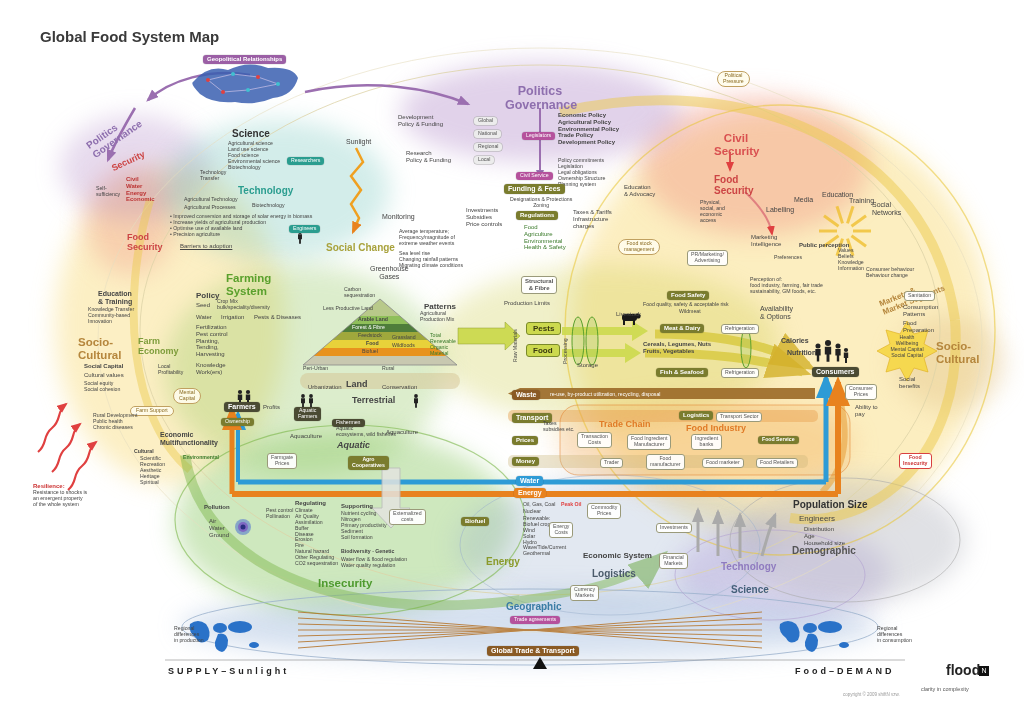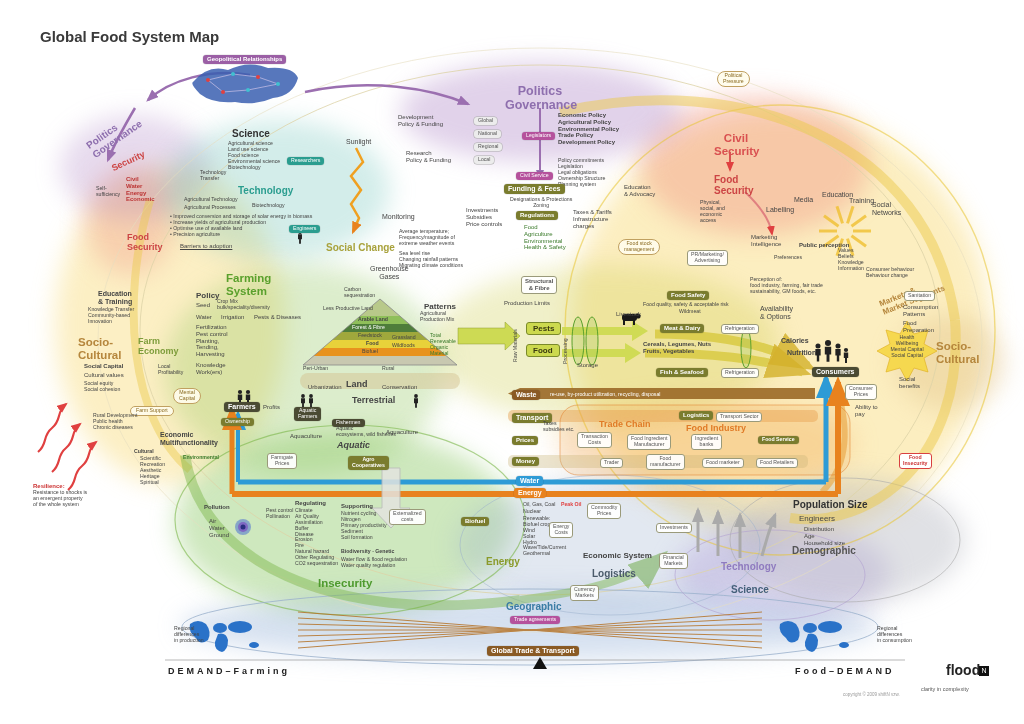--- a/index.html
+++ b/index.html
@@ -573,19 +573,19 @@
       <div class="lbl h10" style="left: 731px; top: 584px; color: rgb(68, 96, 122);">Science</div>
       <div class="lbl t5" style="left: 174px; top: 626px;">Regional
 differences
 in production</div>
       <div class="lbl t5" style="left: 877px; top: 626px;">Regional
 differences
 in consumption</div>
     </div>
 
   <div class="title">Global Food System Map</div>
-  <div class="footL">DEMAND–Farming</div>
+  <div class="footL">SUPPLY–Sunlight</div>
   <div class="footR">Food–DEMAND</div>
   <div class="brand">flood</div>
   <div class="brandN">N</div>
   <div class="tagline">clarity in complexity</div>
   <div class="copyr">copyright © 2009 shiftN vzw.</div>
 </div>
 
 </body></html>

